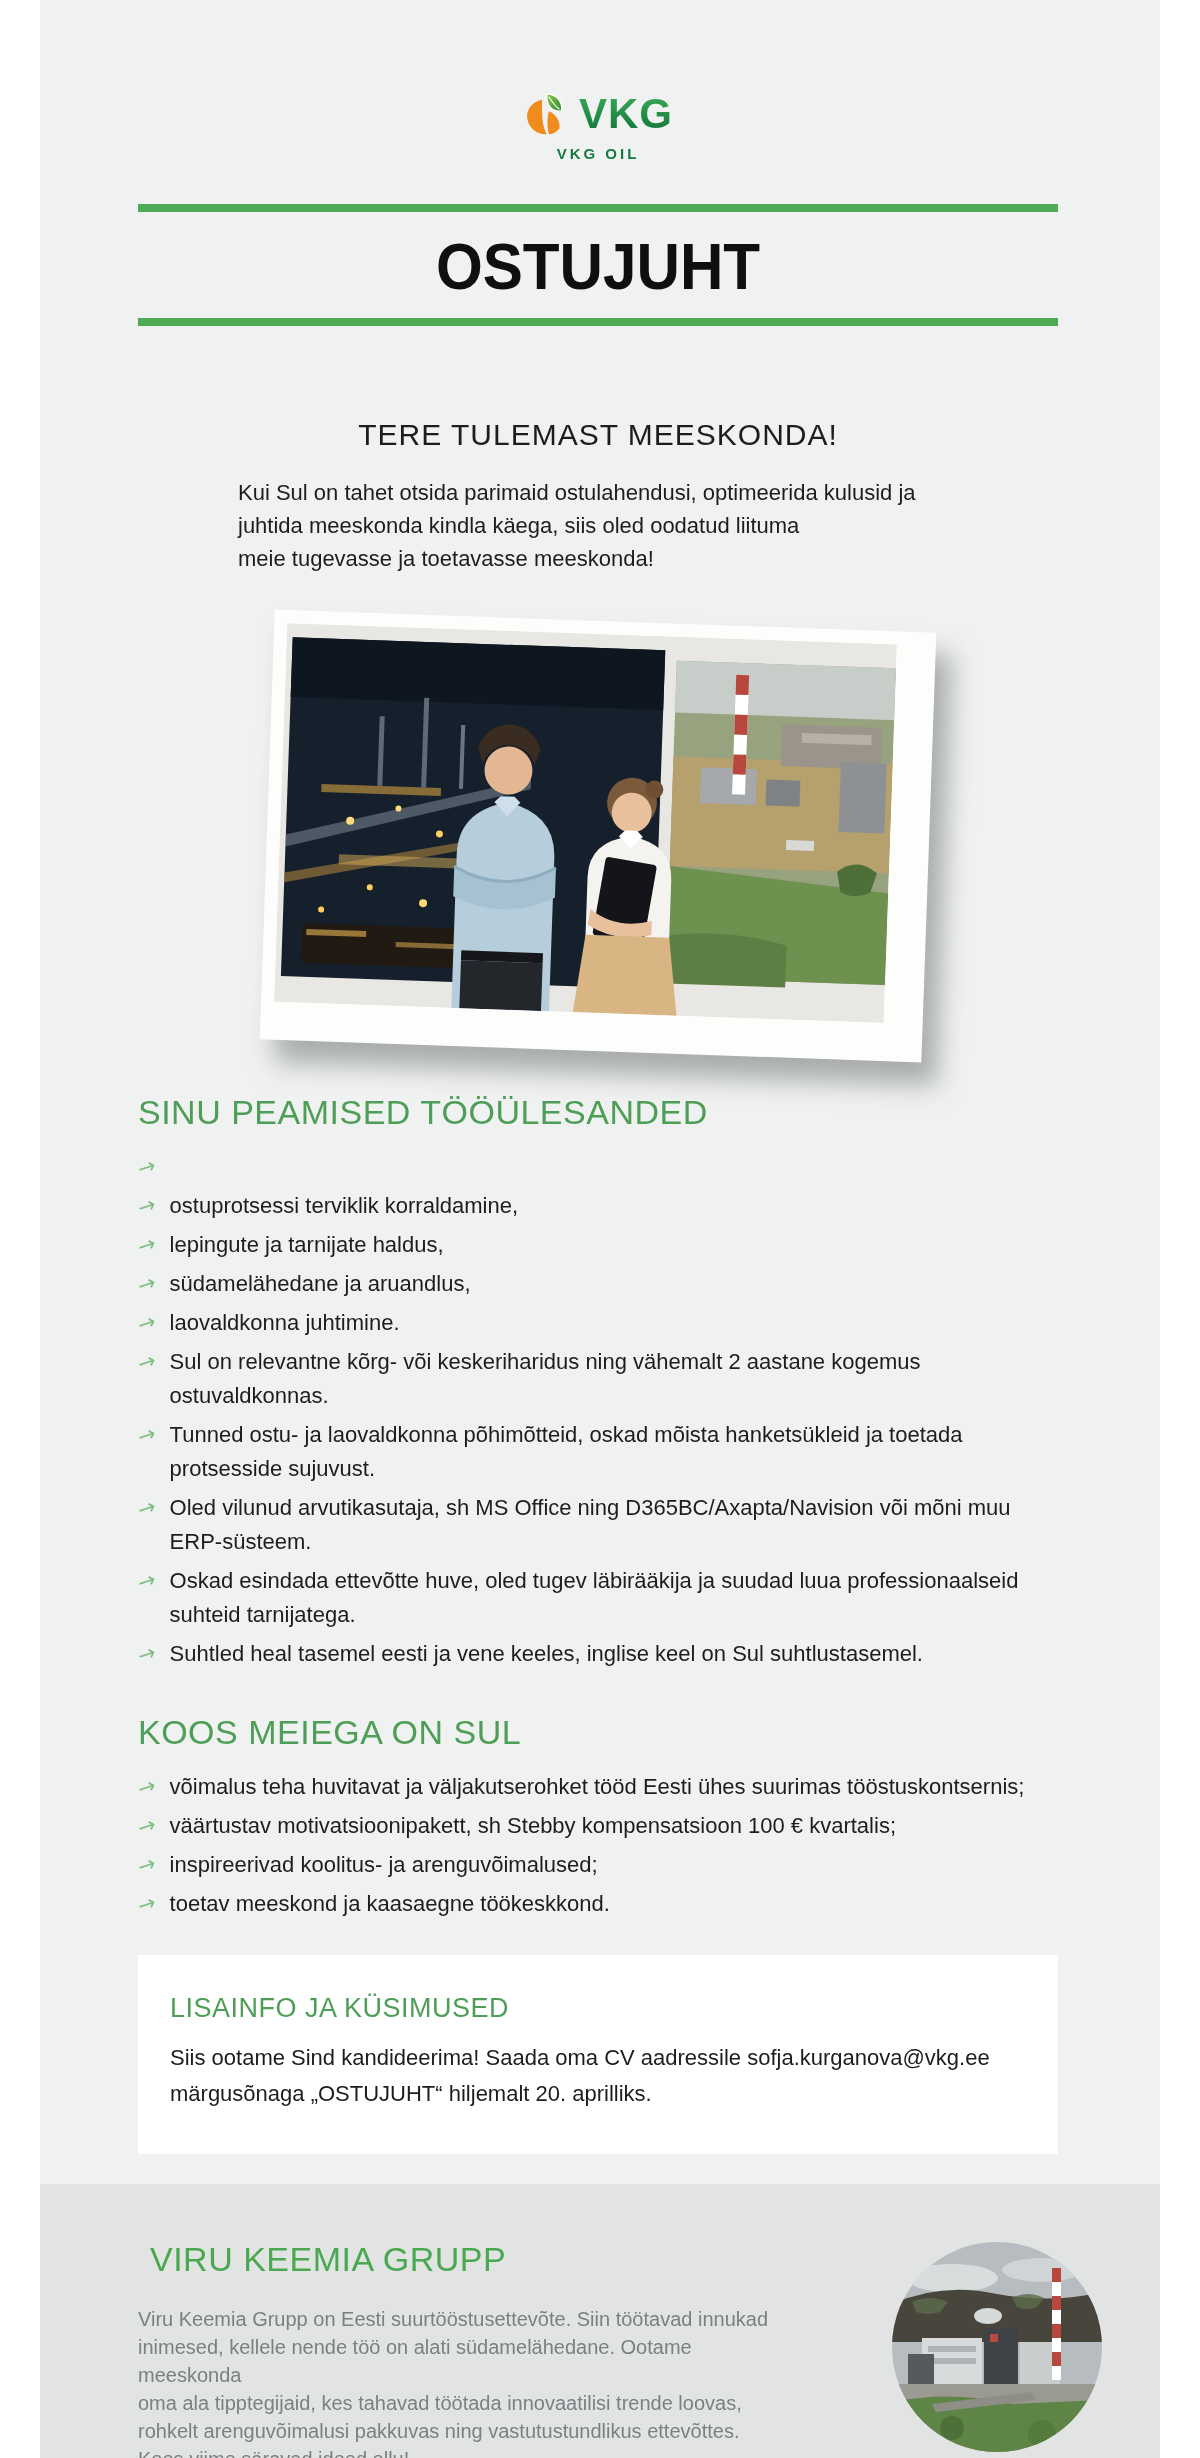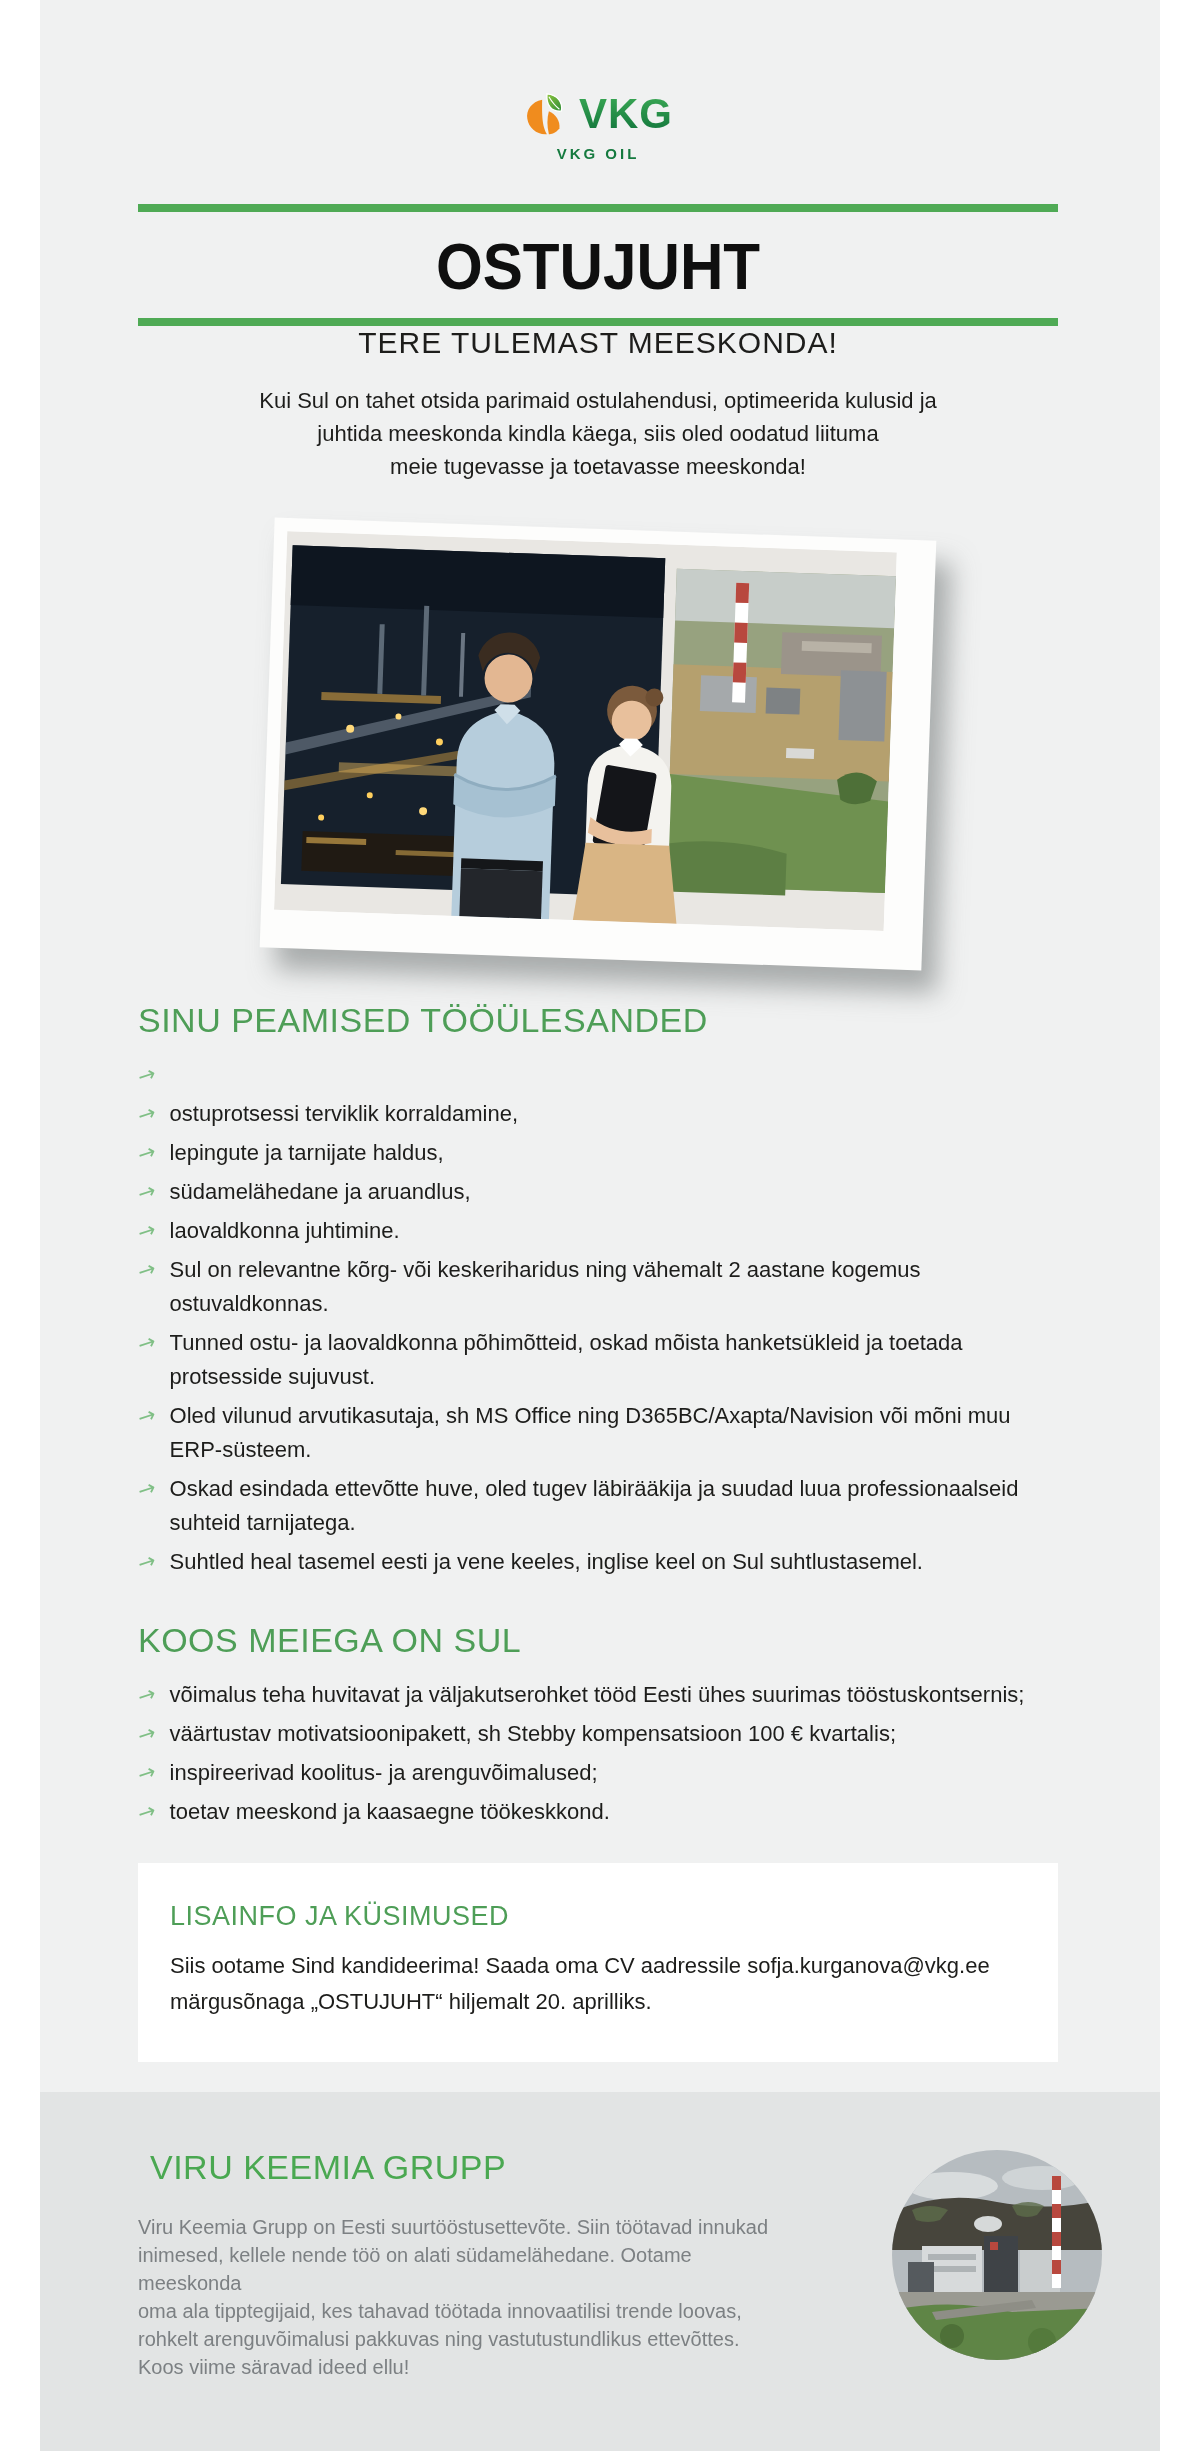--- a/index.html
+++ b/index.html
@@ -31,25 +31,25 @@
   .rule.top{margin-top:42px;}
   .rule.bottom{margin-top:14px;}
   .job-title{
     margin:18px 0 10px 0;text-align:center;
     font-size:64px;font-weight:800;color:#0f0f0f;
     transform:scaleX(.94);letter-spacing:0;
   }
 
   
   .intro-heading{
-    text-align:center;
+    margin-top:92px;text-align:center;
     font-size:30px;font-weight:400;letter-spacing:1px;color:#1d1d1b;
   }
   .intro-body{
-    margin:24px auto 0 auto;max-width:720px;text-align:center;
+    margin:24px auto 0 auto;max-width:720px;text-align:left;
     font-size:22px;line-height:33px;white-space:pre-line;
   }
 
   
   .photo-wrap{margin-top:46px;display:flex;justify-content:center;}
   .polaroid{
     width:636px;background:#fdfdfc;padding:13px 13px 38px 13px;
     transform:rotate(2deg);
     box-shadow:16px 22px 26px rgba(110,115,115,.55);
   }

